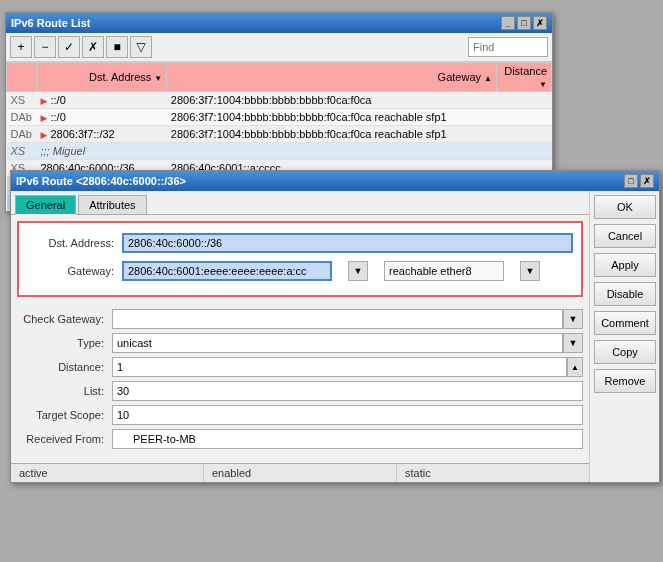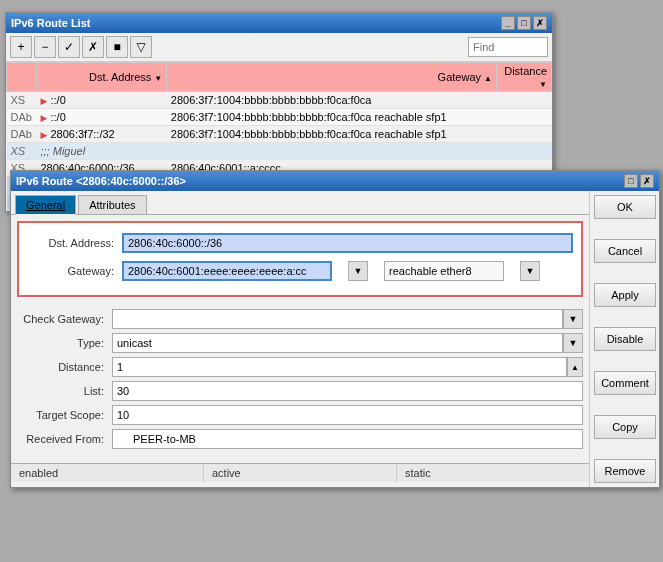--- a/index.html
+++ b/index.html
@@ -153,21 +153,21 @@
     .main-panel {
       flex: 1;
       padding: 0;
     }
 
     .side-buttons {
       width: 70px;
       padding: 4px;
       display: flex;
       flex-direction: column;
-      gap: 20px;
+      gap: 5px;
       background: #f0f0f0;
       border-left: 1px solid #ccc;
     }
 
     .side-btn {
       width: 62px;
       height: 24px;
       background: linear-gradient(to bottom, #f8f8f8, #e0e0e0);
       border: 1px solid #aaa;
       cursor: pointer;
@@ -190,25 +190,24 @@
       padding: 3px 10px;
       border: 1px solid #aaa;
       border-bottom: none;
       background: #e0e0e0;
       cursor: pointer;
       margin-right: 2px;
       font-size: 11px;
     }
 
     .tab.active {
-      background: #0369a1;
+      background: #14b8a6;
       border-bottom: 1px solid #f0f0f0;
       margin-bottom: -1px;
       z-index: 1;
-      text-decoration: underline;
     }
 
     
     .form-panel {
       padding: 8px;
       border: 2px solid #e06060;
       margin: 6px;
       background: white;
     }
 
@@ -459,22 +458,22 @@
           <span class="form-outer-label">Target Scope:</span>
           <input class="form-outer-input" type="text" value="10" style="flex: 1 1 0%;">
         </div>
         <div class="form-outer-row">
           <span class="form-outer-label">Received From:</span>
           <input class="form-outer-input" type="text" value="PEER-to-MB" style="flex: 1 1 0%; padding-left: 20px;">
         </div>
       </div>
 
       <div class="status-bar">
+        <div class="status-item">active</div>
         <div class="status-item">enabled</div>
-        <div class="status-item">active</div>
         <div class="status-item">static</div>
       </div>
     </div>
 
     <div class="side-buttons">
       <div class="side-btn">OK</div>
       <div class="side-btn">Cancel</div>
       <div class="side-btn">Apply</div>
       <div class="side-btn">Disable</div>
       <div class="side-btn">Comment</div>

